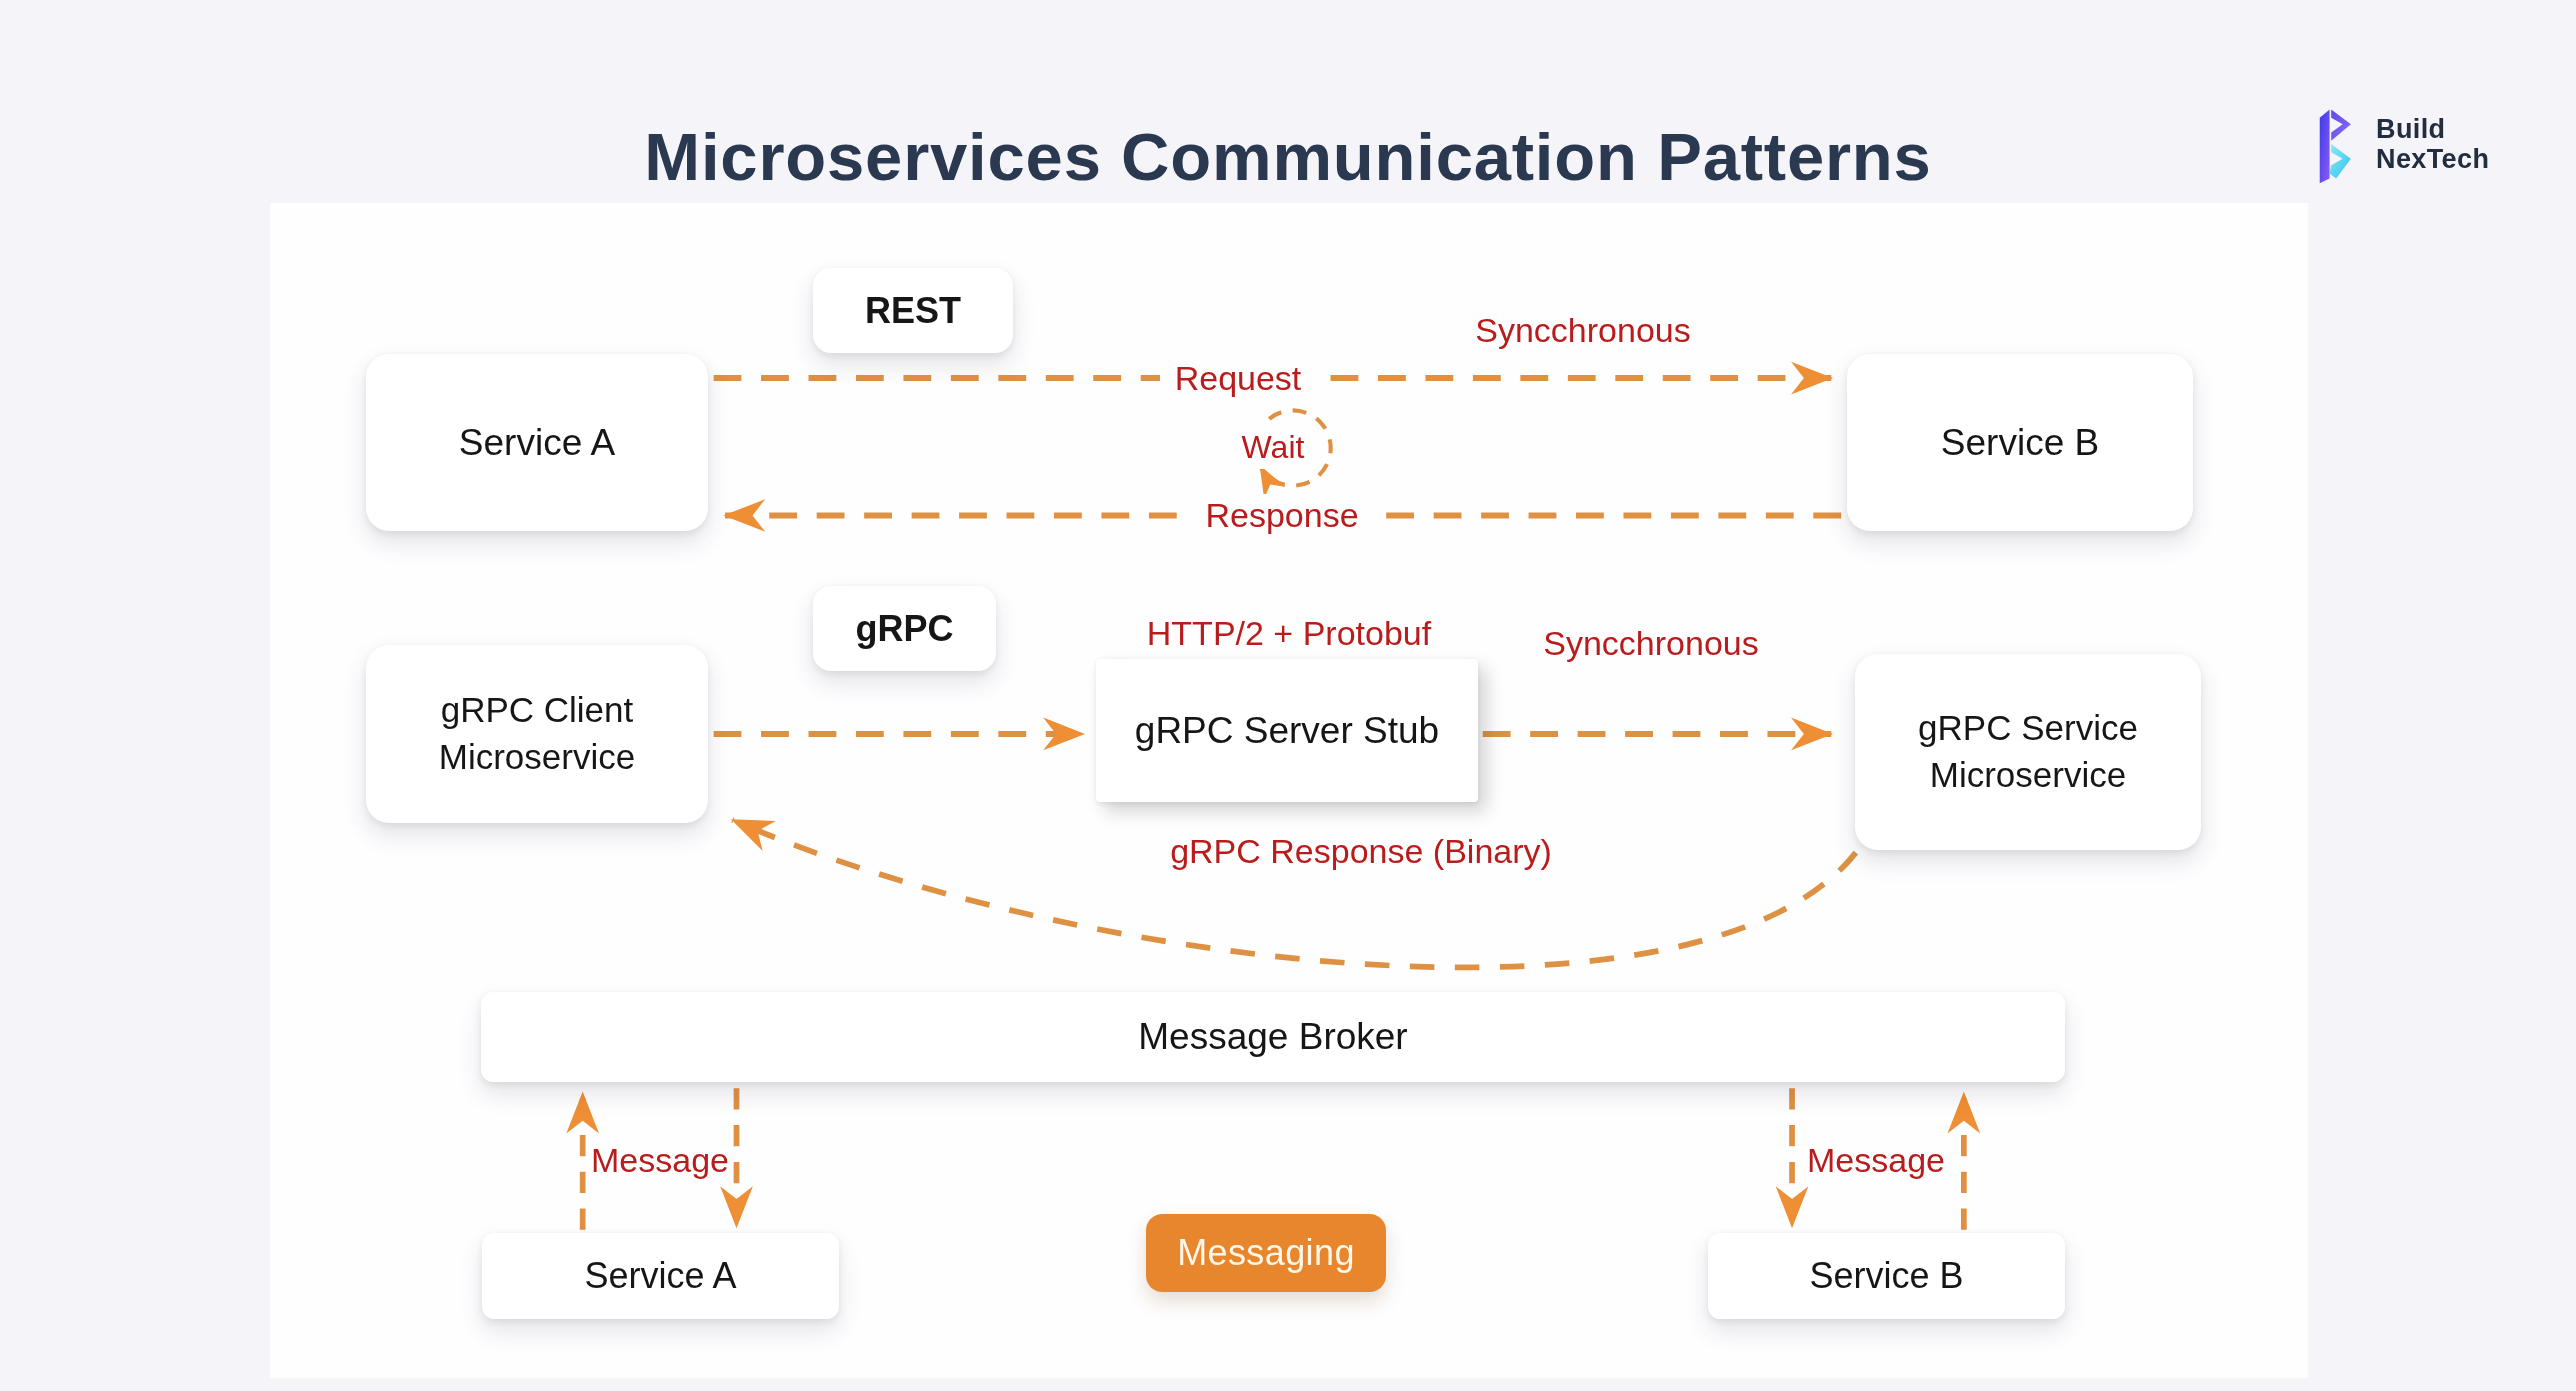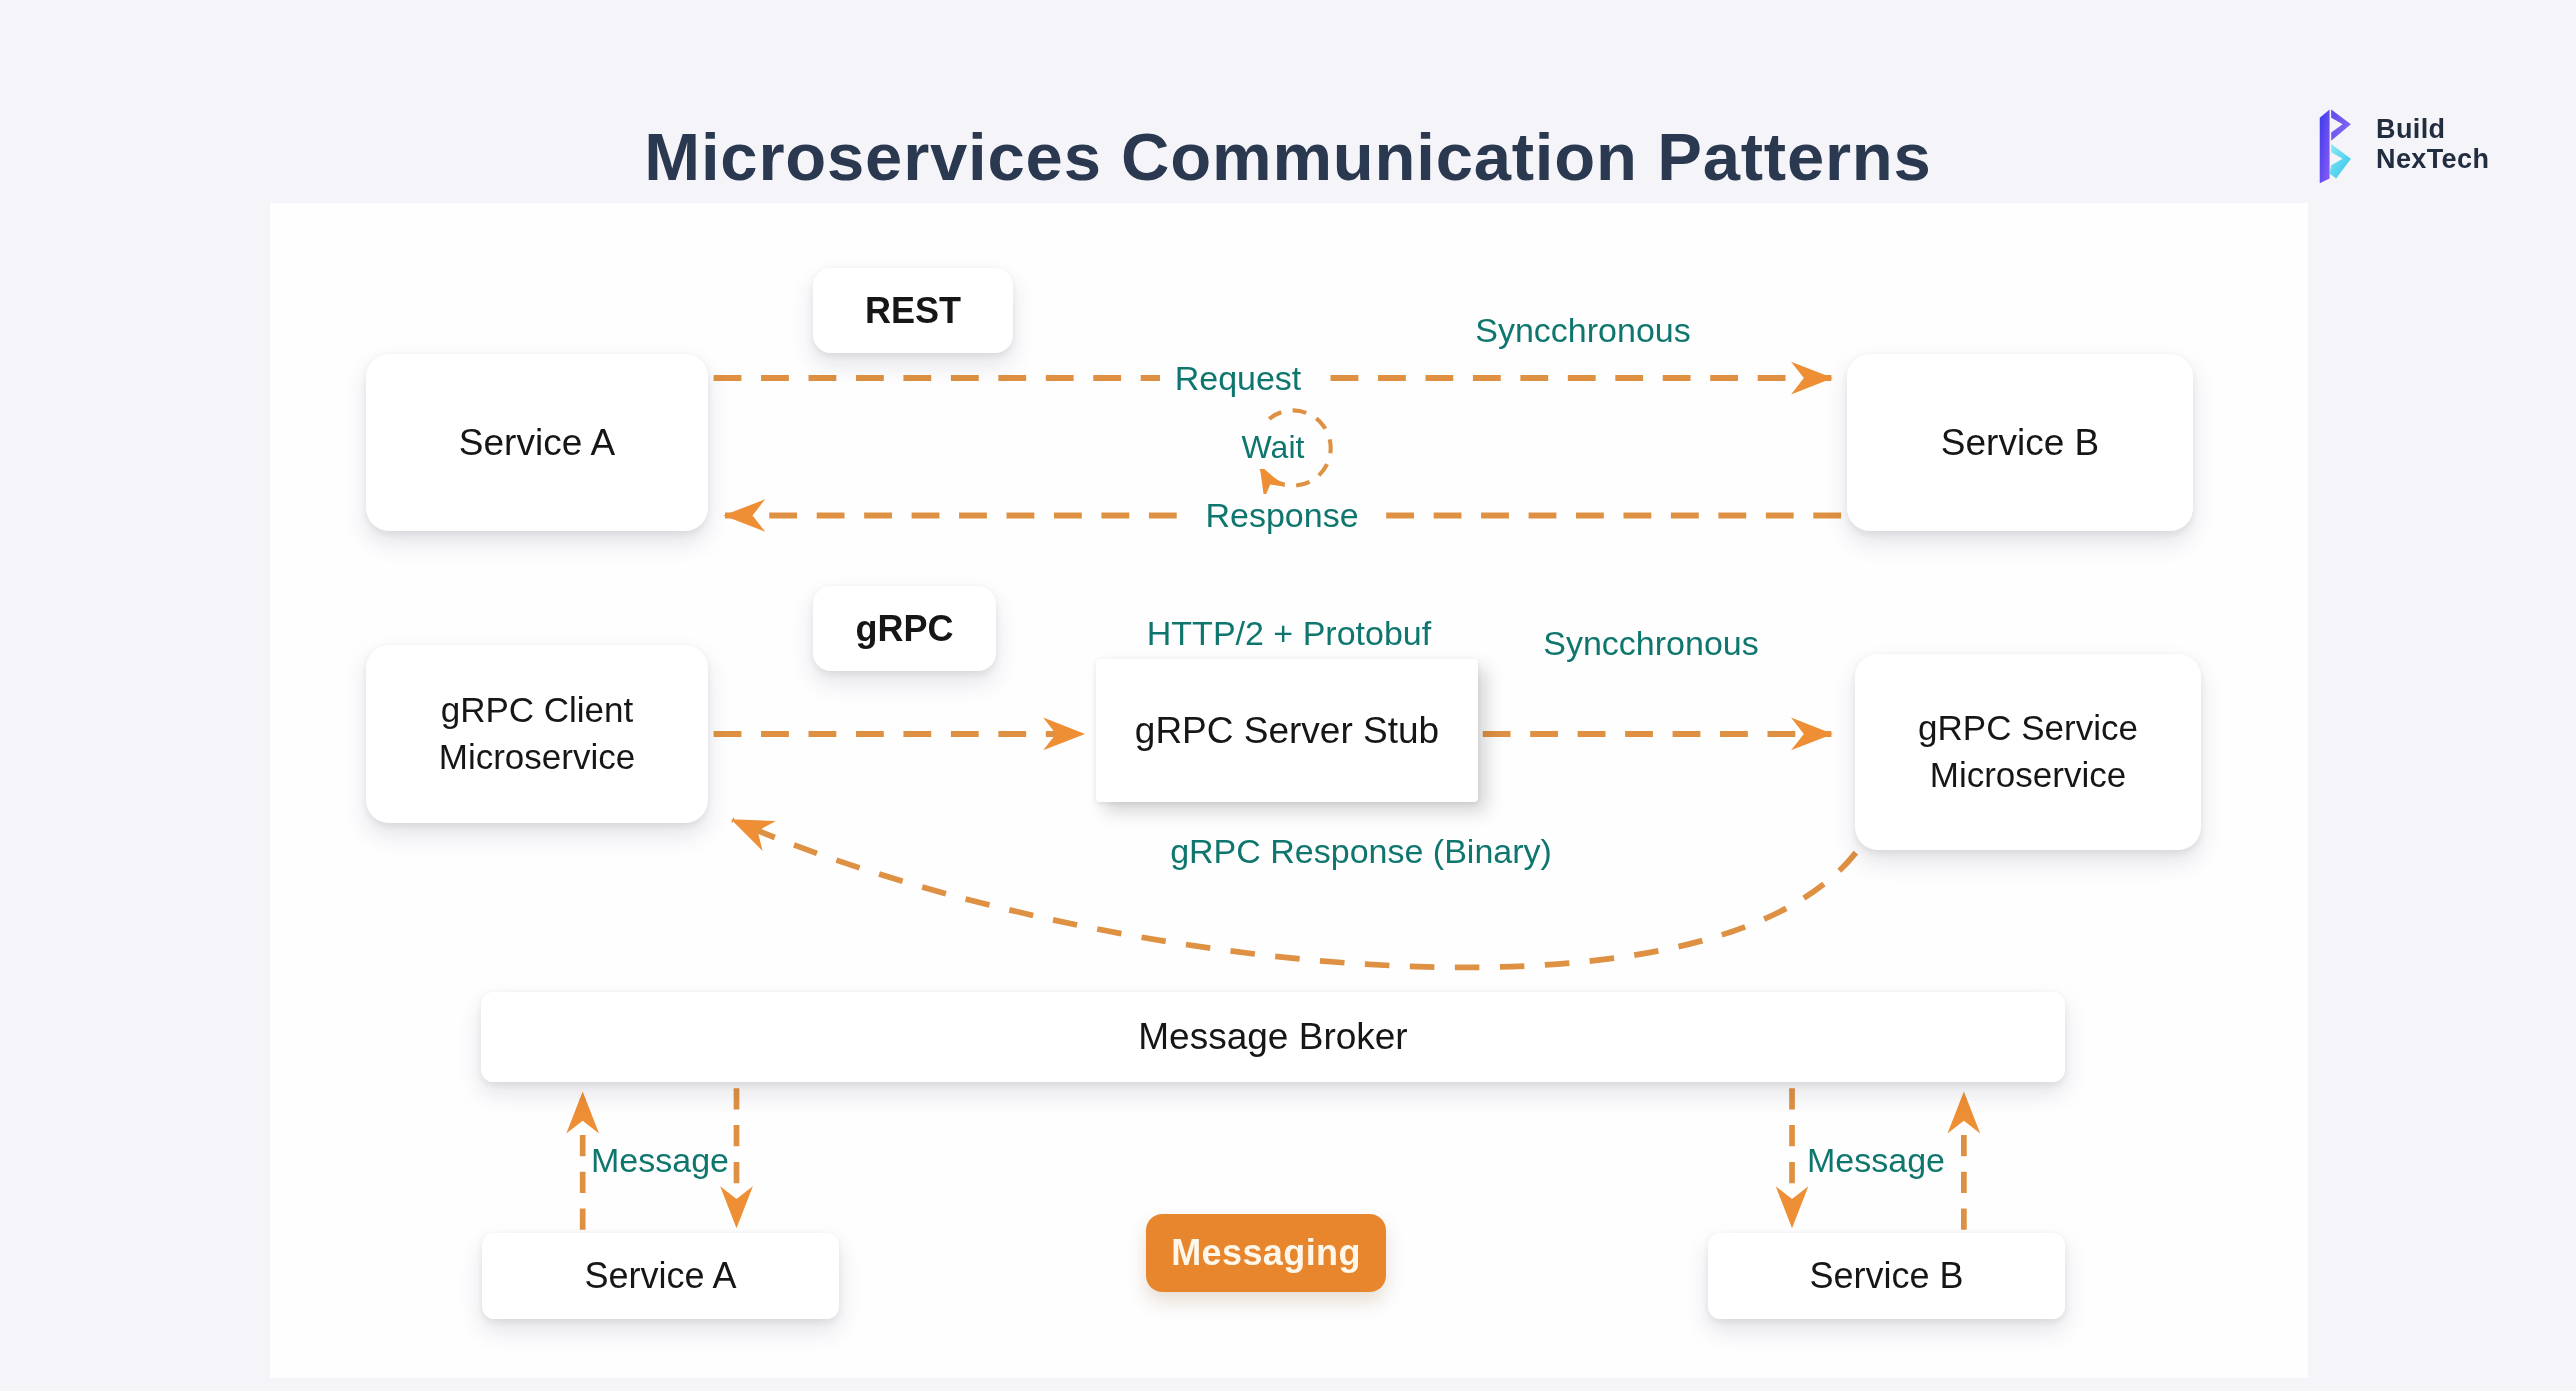--- a/index.html
+++ b/index.html
@@ -25,26 +25,26 @@
     font-size:37px;color:#161616;
   }
   .card.tag{border-radius:18px;font-weight:700;font-size:36px;}
   .card.two-line{font-size:35px;line-height:1.34;font-weight:500;}
   .card.stub{border-radius:4.1px;box-shadow:8.2px 9.8px 18px rgba(0,0,0,.16),0 1.6px 4.9px rgba(0,0,0,.08);}
   .card.bar{border-radius:12.3px;}
   .card.small{border-radius:12.3px;font-size:36px;}
   .badge{
     position:absolute;background:#E8862E;color:#FFF7EA;border-radius:16.4px;
     display:flex;align-items:center;justify-content:center;
-    font-size:36px;font-weight:700;letter-spacing:0.4px;
+    font-size:36px;font-weight:400;letter-spacing:0.4px;
     box-shadow:0 9.8px 19.6px rgba(120,70,10,.18);
   }
   .lbl{
     position:absolute;transform:translateX(-50%);white-space:nowrap;
-    font-size:34px;color:#0f766e;line-height:43px;
+    font-size:34px;color:#b91c1c;line-height:43px;
   }
   .lbl.bg{background:#FEFEFF;padding:0 14.7px;}
   .lbl.sm{font-size:32px;}
 </style>
 </head>
 <body>
 
 <div class="stage">
 
   <div class="panel"></div>

